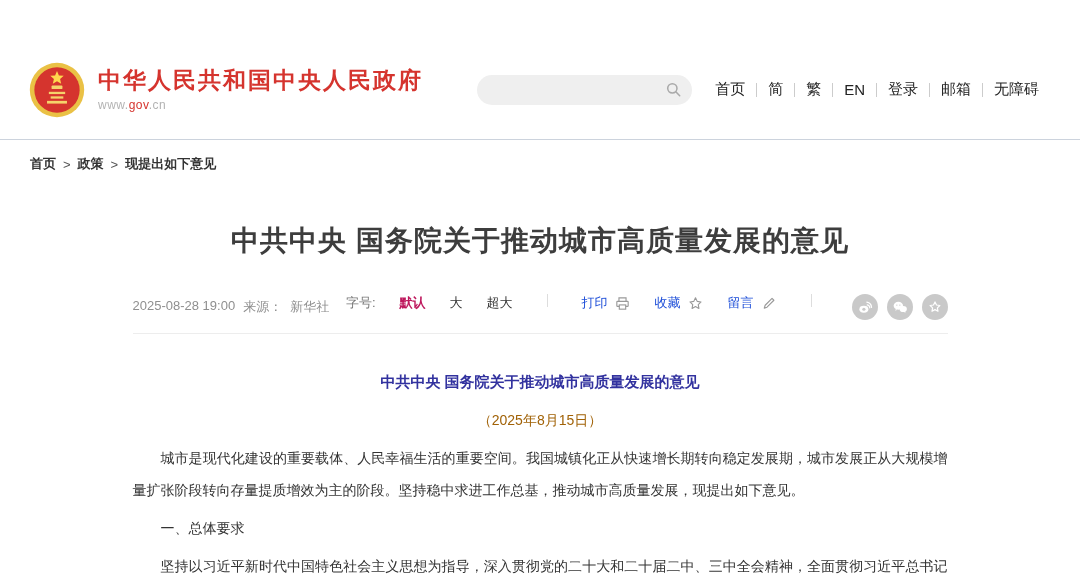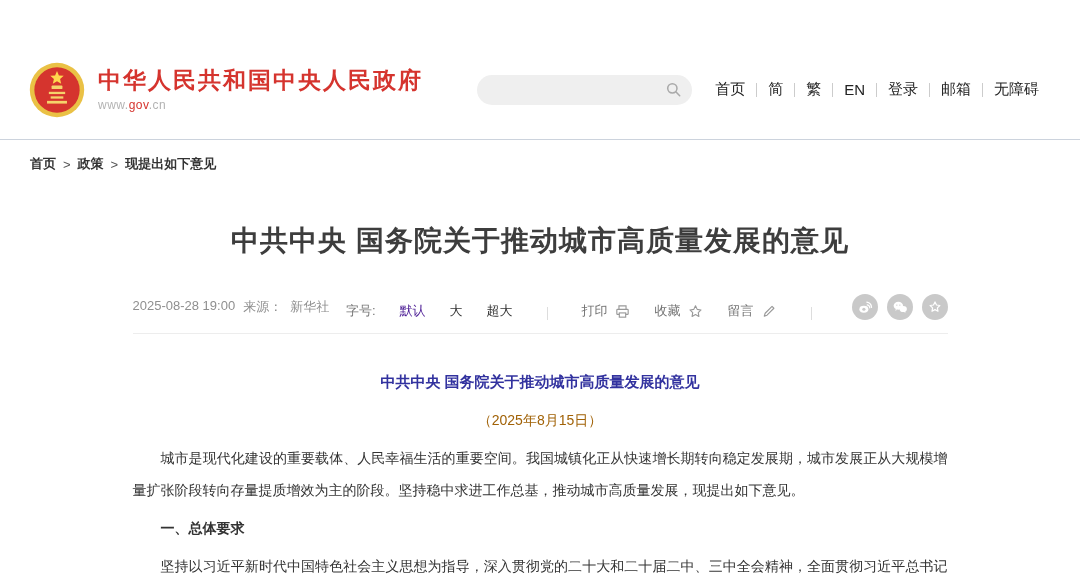--- a/index.html
+++ b/index.html
@@ -24,38 +24,38 @@
   .nsep { width:1px; height:14px; background:#ccc; }
   
   .breadcrumb { padding:15px 30px 9px; font-size:13px; font-weight:700; color:#333; display:flex; align-items:center; gap:7px; }
   .breadcrumb a { color:#333; text-decoration:none; }
   .bc-sep { color:#555; font-weight:400; }
   
   .content { width:815px; margin:0 auto; }
   .article-title { margin:40px 0 0; text-align:center; font-size:28px; color:#3d3d3d; font-weight:700; letter-spacing:1px; }
   .meta-row { margin-top:34px; display:flex; align-items:center; padding-bottom:13px; border-bottom:1px solid #ededed; font-size:13px; color:#8f8f8f; }
   .meta-left { display:flex; gap:8px; white-space:nowrap; }
-  .meta-right { margin-left:auto; display:flex; align-items:flex-end; gap:24px; }
+  .meta-right { margin-left:auto; display:flex; align-items:flex-start; gap:24px; }
   .fs-label { color:#777; }
   .fs-opt { color:#333; cursor:pointer; }
-  .fs-opt.selected { color:#4c1d95; font-weight:400; }
+  .fs-opt.selected { color:#be185d; font-weight:700; }
   .vsep { width:1px; height:13px; background:#ddd; margin:0 10px; }
-  .action { display:flex; align-items:center; gap:6px; color:#737373; cursor:pointer; }
+  .action { display:flex; align-items:center; gap:6px; color:#1d4ed8; cursor:pointer; }
   .action svg { width:17px; height:17px; display:block; }
   .share-group { display:flex; gap:9px; margin-left:6px; }
   .share-circle { width:26px; height:26px; border-radius:50%; background:#c9c9c9; display:flex; align-items:center; justify-content:center; cursor:pointer; border:none; padding:0; }
   .share-circle svg { width:18px; height:18px; display:block; }
   
   .article-body { margin-top:32px; font-size:14px; line-height:32px; color:#333; text-align:justify; }
   .article-body p { margin:0 0 6px; }
   .indent { text-indent:2em; }
   .center { text-align:center; text-indent:0; }
   .doc-title { color:#32329f; font-weight:700; font-size:15px; margin-top:4px; }
   .doc-date { color:#a16207; }
-  .section-heading { font-weight:700; margin-top:2px; }
+  .section-heading { font-weight:400; margin-top:2px; }
 </style>
 </head>
 <body>
 
 <header class="site-header">
   <div class="brand">
     <span class="emblem">
       <svg viewBox="0 0 64 64" aria-hidden="true">
         <circle cx="32" cy="32" r="30" fill="#eac145"></circle>
         <circle cx="32" cy="32" r="25" fill="#d5342e"></circle>

